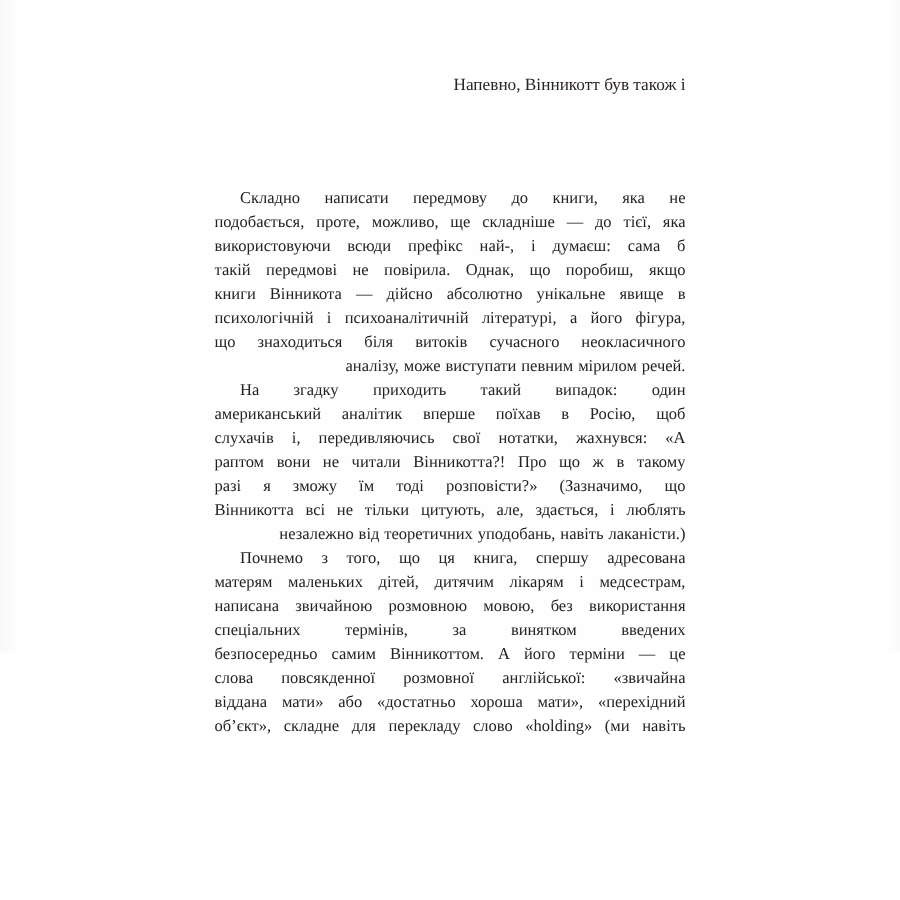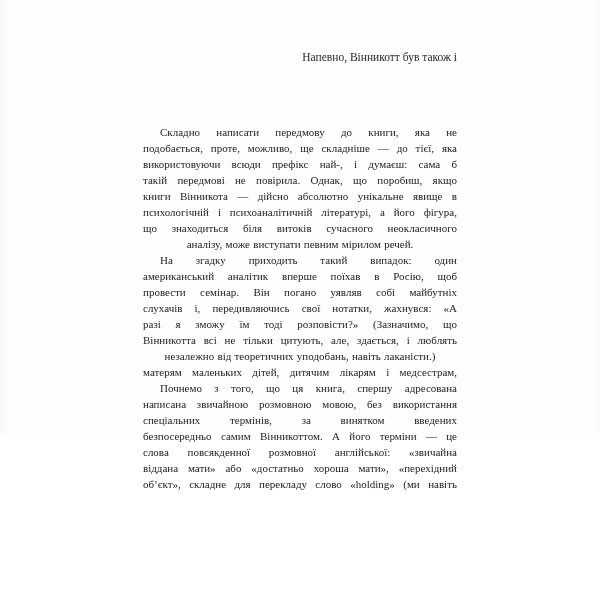--- a/index.html
+++ b/index.html
@@ -47,21 +47,21 @@
     margin-top: 57px;
     font-size: 11px;
     line-height: 16px;
     color: #262220;
   }
   .para {
     margin: 0;
     padding: 0;
   }
   .line {
-    text-align: center;
+    text-align: right;
     white-space: nowrap;
     overflow: hidden;
     word-spacing: 0.5px;
   }
   .line.just {
     text-align: justify;
     text-align-last: justify;
   }
   .line.indent {
     padding-left: 17px;
@@ -82,29 +82,29 @@
           <div class="line just">використовуючи всюди префікс най-, і думаєш: сама б</div>
           <div class="line just">такій передмові не повірила. Однак, що поробиш, якщо</div>
           <div class="line just">книги Вінникота — дійсно абсолютно унікальне явище в</div>
           <div class="line just">психологічній і психоаналітичній літературі, а його фігура,</div>
           <div class="line just">що знаходиться біля витоків сучасного неокласичного</div>
           <div class="line">аналізу, може виступати певним мірилом речей.</div>
         </div>
         <div class="para">
           <div class="line indent just">На згадку приходить такий випадок: один</div>
           <div class="line just">американський аналітик вперше поїхав в Росію, щоб</div>
-          <div class="line just">провести семінар. Він погано уявляв собі майбутніх</div>
           <div class="line just">слухачів і, передивляючись свої нотатки, жахнувся: «А</div>
+          <div class="line just">раптом вони не читали Вінникотта?! Про що ж в такому</div>
           <div class="line just">разі я зможу їм тоді розповісти?» (Зазначимо, що</div>
           <div class="line just">Вінникотта всі не тільки цитують, але, здається, і люблять</div>
           <div class="line">незалежно від теоретичних уподобань, навіть лаканісти.)</div>
         </div>
         <div class="para">
+          <div class="line indent just">Почнемо з того, що ця книга, спершу адресована</div>
           <div class="line just">матерям маленьких дітей, дитячим лікарям і медсестрам,</div>
-          <div class="line indent just">Почнемо з того, що ця книга, спершу адресована</div>
           <div class="line just">написана звичайною розмовною мовою, без використання</div>
           <div class="line just">спеціальних термінів, за винятком введених</div>
           <div class="line just">безпосередньо самим Вінникоттом. А його терміни — це</div>
           <div class="line just">слова повсякденної розмовної англійської: «звичайна</div>
           <div class="line just">віддана мати» або «достатньо хороша мати», «перехідний</div>
           <div class="line just">об’єкт», складне для перекладу слово «holding» (ми навіть</div>
         </div>
       </div>
   </div>
 </div>

